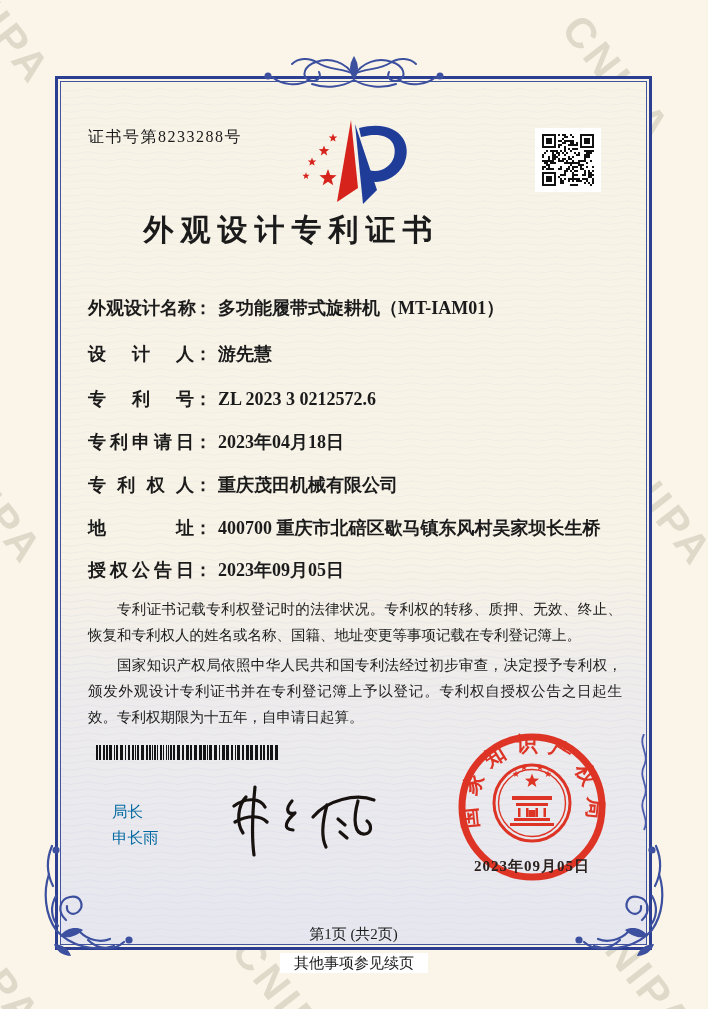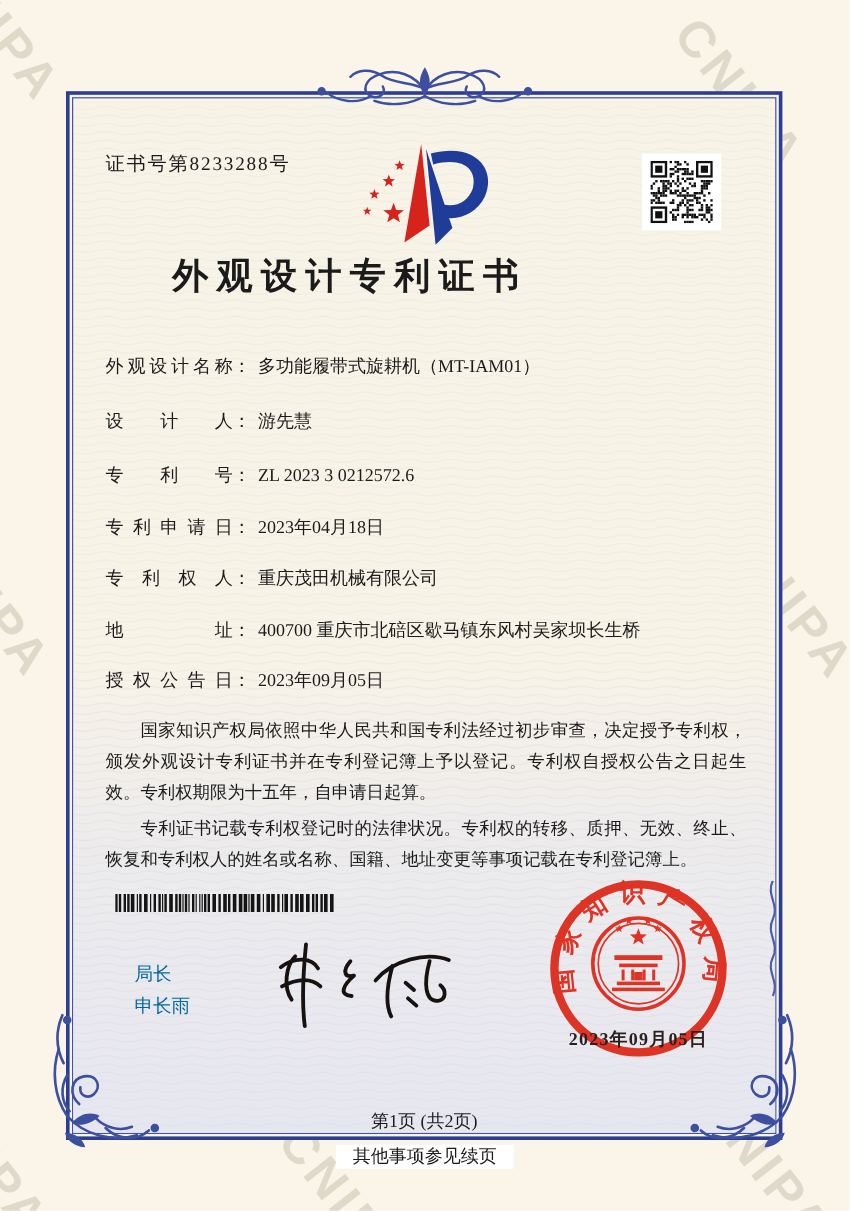--- a/index.html
+++ b/index.html
@@ -15,21 +15,21 @@
          border:3px solid #2c3e92;background:#f8f3e7;}
   .frame::before{content:"";position:absolute;inset:2px;border:1px solid #43549f;pointer-events:none;}
   .tint{position:absolute;inset:3px;
         background:linear-gradient(180deg,rgba(233,233,242,0) 0%,rgba(233,233,242,0) 55%,
                    rgba(228,229,240,0.55) 72%,rgba(227,228,241,0.85) 100%);}
   #waves{position:absolute;left:3px;top:3px;}
   .content-el{position:absolute;}
   .cert-no{left:88px;top:127px;font-size:16px;letter-spacing:1.5px;font-family:Liberation Serif, serif;}
   .title{left:55px;top:210px;width:473px;text-align:center;font-size:30px;
          font-weight:bold;letter-spacing:7px;}
-  .row{position:absolute;left:88px;width:560px;font-size:15px;white-space:nowrap;}
+  .row{position:absolute;left:88px;width:560px;font-size:18px;white-space:nowrap;font-weight:bold;}
   .flabel{display:inline-block;width:106px;text-align:justify;text-align-last:justify;vertical-align:top;}
   .colon{margin-right:6px;}
   .pair2{position:absolute;left:247px;top:0;}
   .paras{left:88px;top:596px;width:534px;font-size:14.5px;line-height:26px;text-align:justify;}
   .paras p{margin:0;text-indent:2em;}
   .paras p + p{margin-top:4px;}
   .qr-box{left:535px;top:128px;width:66px;height:64px;background:#fff;display:flex;
           align-items:center;justify-content:center;}
   .signer{font-family:"Liberation Sans","DejaVu Sans",sans-serif;font-size:15.5px;color:#0369a1;}
   .seal-date{left:454px;top:857px;width:156px;text-align:center;font-size:15px;
@@ -484,22 +484,22 @@
     <span class="flabel">专利权人</span><span class="colon">：</span><span>重庆茂田机械有限公司</span>
   </div>
   <div class="row" style="top:516px">
     <span class="flabel">地址</span><span class="colon">：</span><span>400700 重庆市北碚区歇马镇东风村吴家坝长生桥</span>
   </div>
   <div class="row" style="top:558px">
     <span class="flabel">授权公告日</span><span class="colon">：</span><span>2023年09月05日</span>
   </div>
 
   <div class="content-el paras">
+    <p>专利证书记载专利权登记时的法律状况。专利权的转移、质押、无效、终止、恢复和专利权人的姓名或名称、国籍、地址变更等事项记载在专利登记簿上。</p>
     <p>国家知识产权局依照中华人民共和国专利法经过初步审查，决定授予专利权，颁发外观设计专利证书并在专利登记簿上予以登记。专利权自授权公告之日起生效。专利权期限为十五年，自申请日起算。</p>
-    <p>专利证书记载专利权登记时的法律状况。专利权的转移、质押、无效、终止、恢复和专利权人的姓名或名称、国籍、地址变更等事项记载在专利登记簿上。</p>
   </div>
 
   <svg class="content-el" id="barcode" style="left:96px;top:745px" width="184" height="15" viewBox="0 0 184 15">
       <rect x="0" y="0" width="2" height="15" fill="#141414"></rect>
       <rect x="3" y="0" width="2" height="15" fill="#141414"></rect>
       <rect x="7" y="0" width="2" height="15" fill="#141414"></rect>
       <rect x="10" y="0" width="2" height="15" fill="#141414"></rect>
       <rect x="13" y="0" width="3" height="15" fill="#141414"></rect>
       <rect x="18" y="0" width="1" height="15" fill="#141414"></rect>
       <rect x="20" y="0" width="2" height="15" fill="#141414"></rect>

